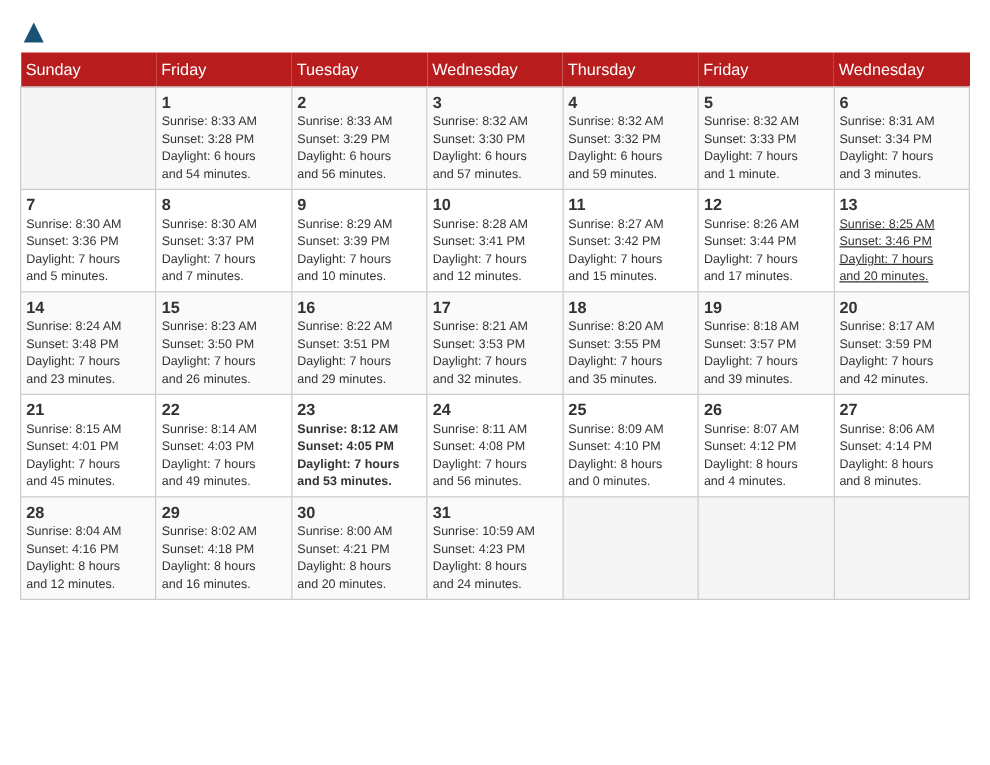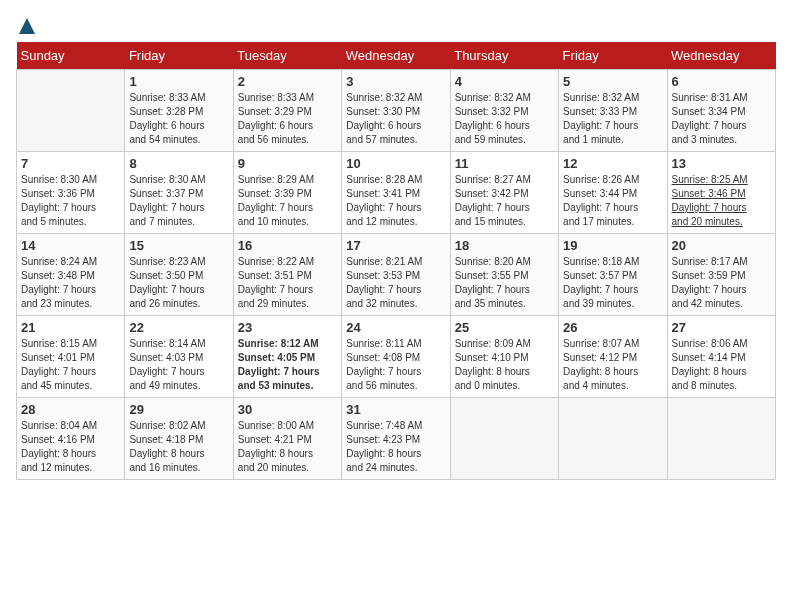--- a/index.html
+++ b/index.html
@@ -325,21 +325,21 @@
         </td>
         <td>
           <span class="day-number">30</span>
           <div class="day-info" style="white-space: pre-line;">Sunrise: 8:00 AM
 Sunset: 4:21 PM
 Daylight: 8 hours
 and 20 minutes.</div>
         </td>
         <td>
           <span class="day-number">31</span>
-          <div class="day-info" style="white-space: pre-line;">Sunrise: 7:48 AM
+          <div class="day-info" style="white-space: pre-line;">Sunrise: 10:59 AM
 Sunset: 4:23 PM
 Daylight: 8 hours
 and 24 minutes.</div>
         </td>
         <td class="empty"></td>
         <td class="empty"></td>
         <td class="empty"></td>
       </tr>
     </tbody>
 </table>

